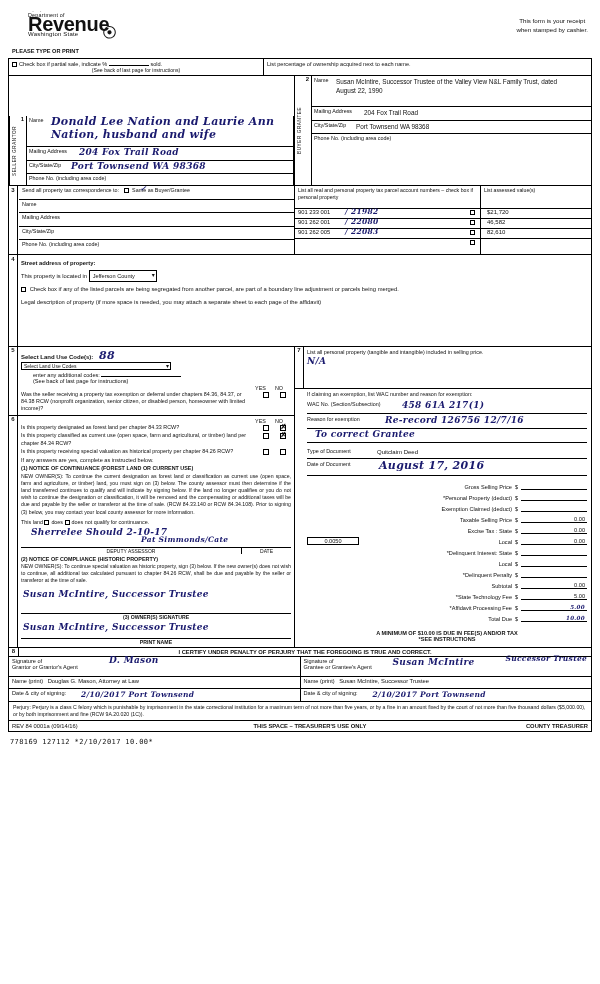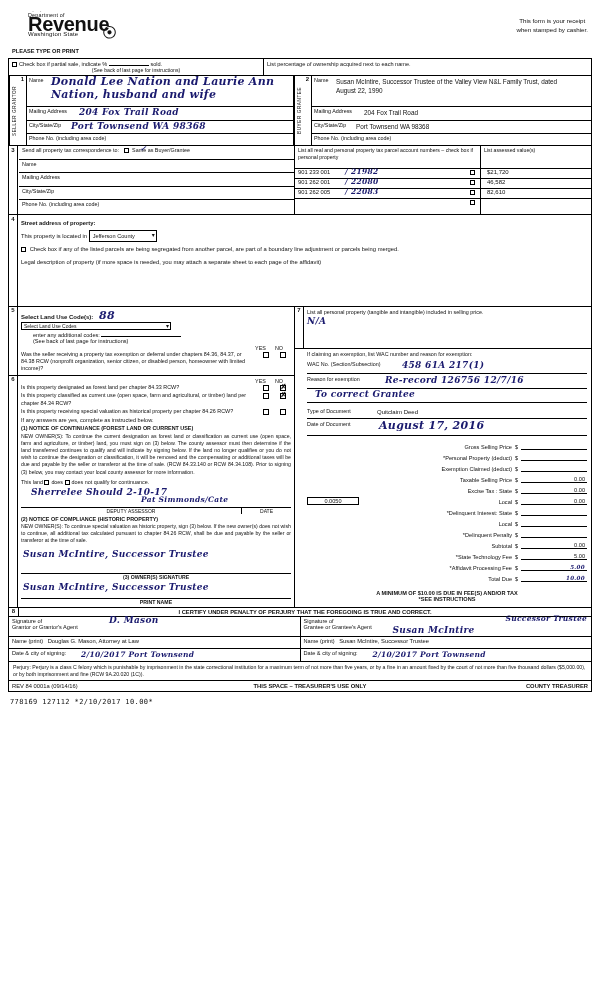--- a/index.html
+++ b/index.html
@@ -146,21 +146,21 @@
       <span style="display:inline-block;width:40px;border-bottom:1px solid #000"></span>
       <span>sold.</span>
       <div class="center tiny">(See back of last page for instructions)</div>
     </div>
     <div class="c2">
       <span>List percentage of ownership acquired next to each name.</span>
     </div>
   </div>
 
   <div class="sb">
-    <div class="sbhalf left" style="flex:0 0 285px;">
+    <div class="sbhalf left" style="flex:0 0 285px;margin-top:40px;">
       <div class="sbrot">SELLER GRANTOR</div>
       <div class="sbnum">1</div>
       <div class="sbbody">
         <div class="fl" style="height:31px;">
           <span class="lbl">Name</span>
           <span class="hw big" style="position:absolute;left:24px;top:-1px;">Donald Lee Nation and Laurie Ann Nation, husband and wife</span>
         </div>
         <div class="fl">
           <span class="lbl">Mailing Address</span>
           <span class="hw med" style="position:absolute;left:52px;top:0px;">204 Fox Trail Road</span>
@@ -485,21 +485,21 @@
         </div>
         <div style="height:13px;padding:1px 3px;border-top:1px solid #000;position:relative;">
           <span style="font-size:5.6px;">Date &amp; city of signing:</span>
           <span class="hw sm" style="position:absolute;left:72px;top:1px;">2/10/2017 Port Townsend</span>
         </div>
       </div>
       <div class="h" style="padding:0;">
         <div style="position:relative;height:19px;padding:1px 3px;">
           <div style="font-size:5.6px;">Signature of</div>
           <div style="font-size:5.6px;">Grantee or Grantee's Agent</div>
-          <span class="hw med" style="position:absolute;left:92px;top:8px;">Susan McIntire</span>
+          <span class="hw med" style="position:absolute;left:92px;top:0px;">Susan McIntire</span>
           <span class="hw sm" style="position:absolute;left:205px;top:-3px;">Successor Trustee</span>
         </div>
         <div style="height:12px;padding:1px 3px;border-top:1px solid #000;">
           <span style="font-size:5.6px;">Name (print)</span>
           <span style="font-size:5.8px;margin-left:3px;">Susan McIntire, Successor Trustee</span>
         </div>
         <div style="height:13px;padding:1px 3px;border-top:1px solid #000;position:relative;">
           <span style="font-size:5.6px;">Date &amp; city of signing:</span>
           <span class="hw sm" style="position:absolute;left:72px;top:1px;">2/10/2017 Port Townsend</span>
         </div>

